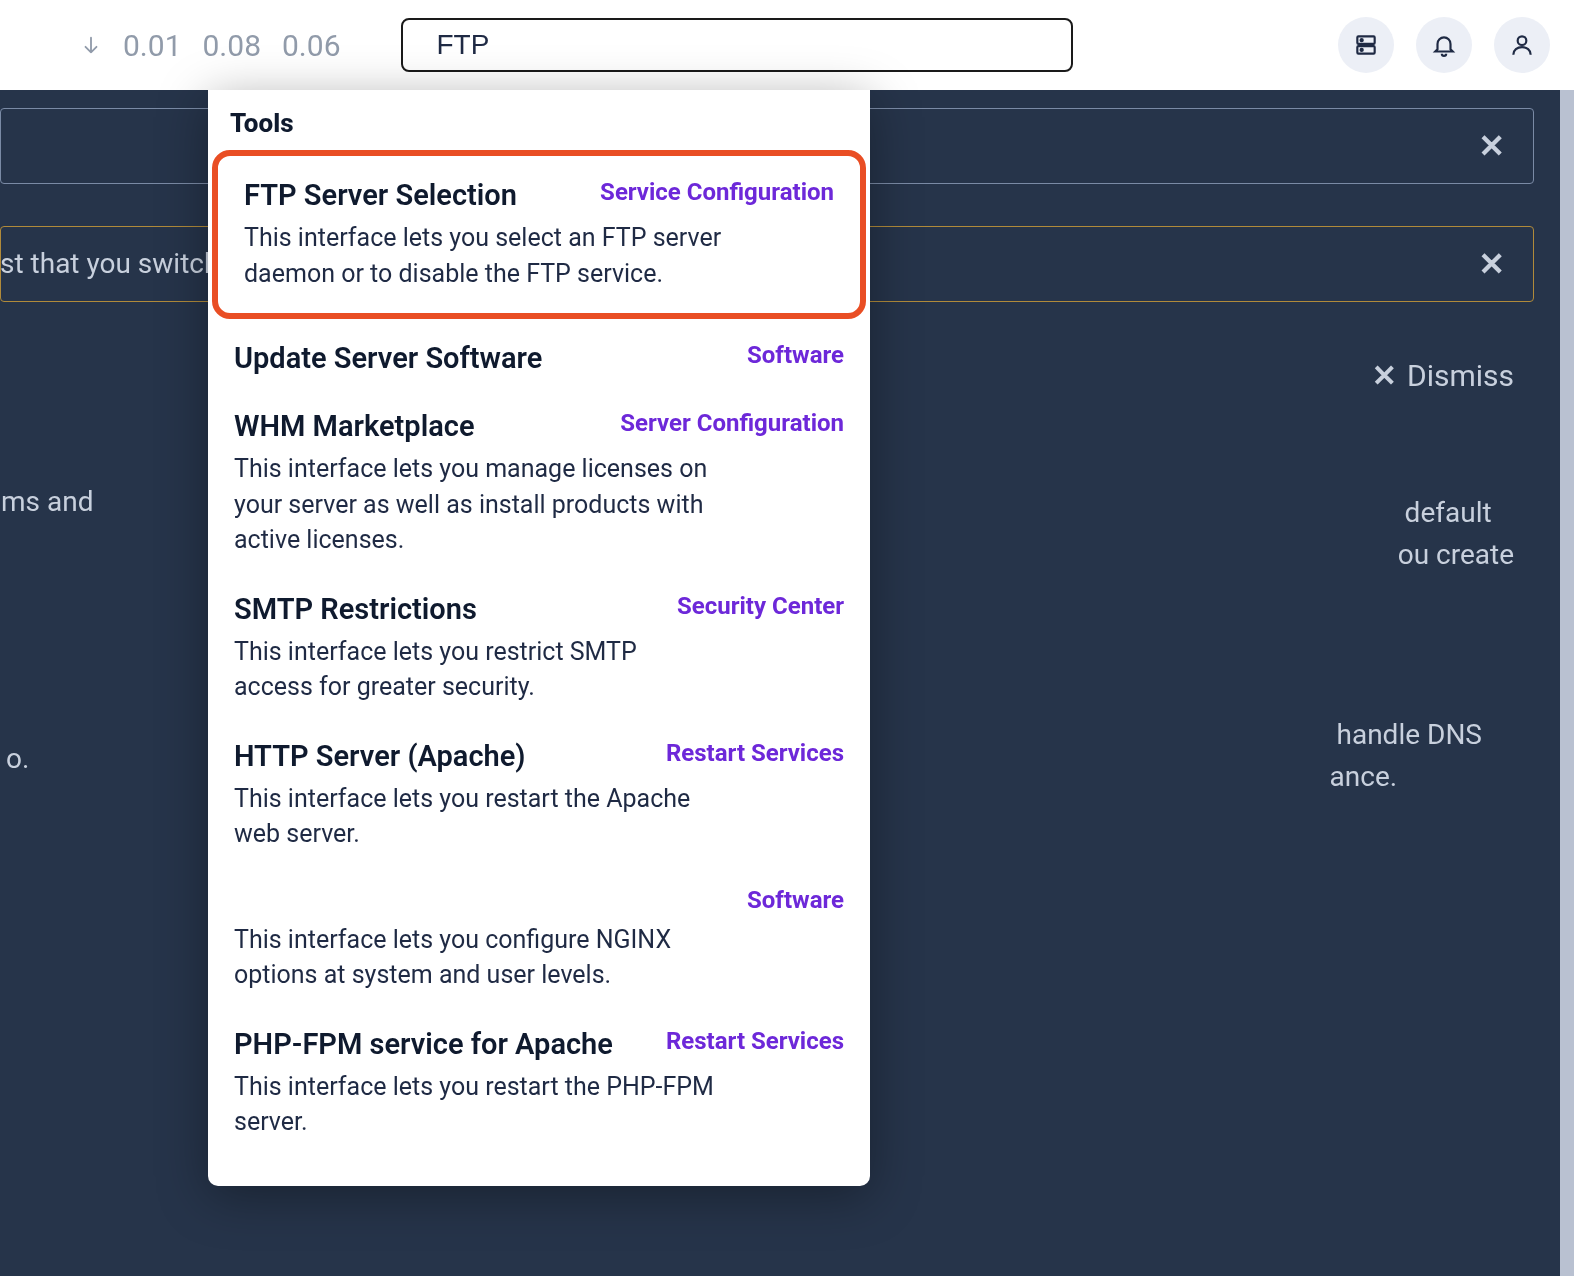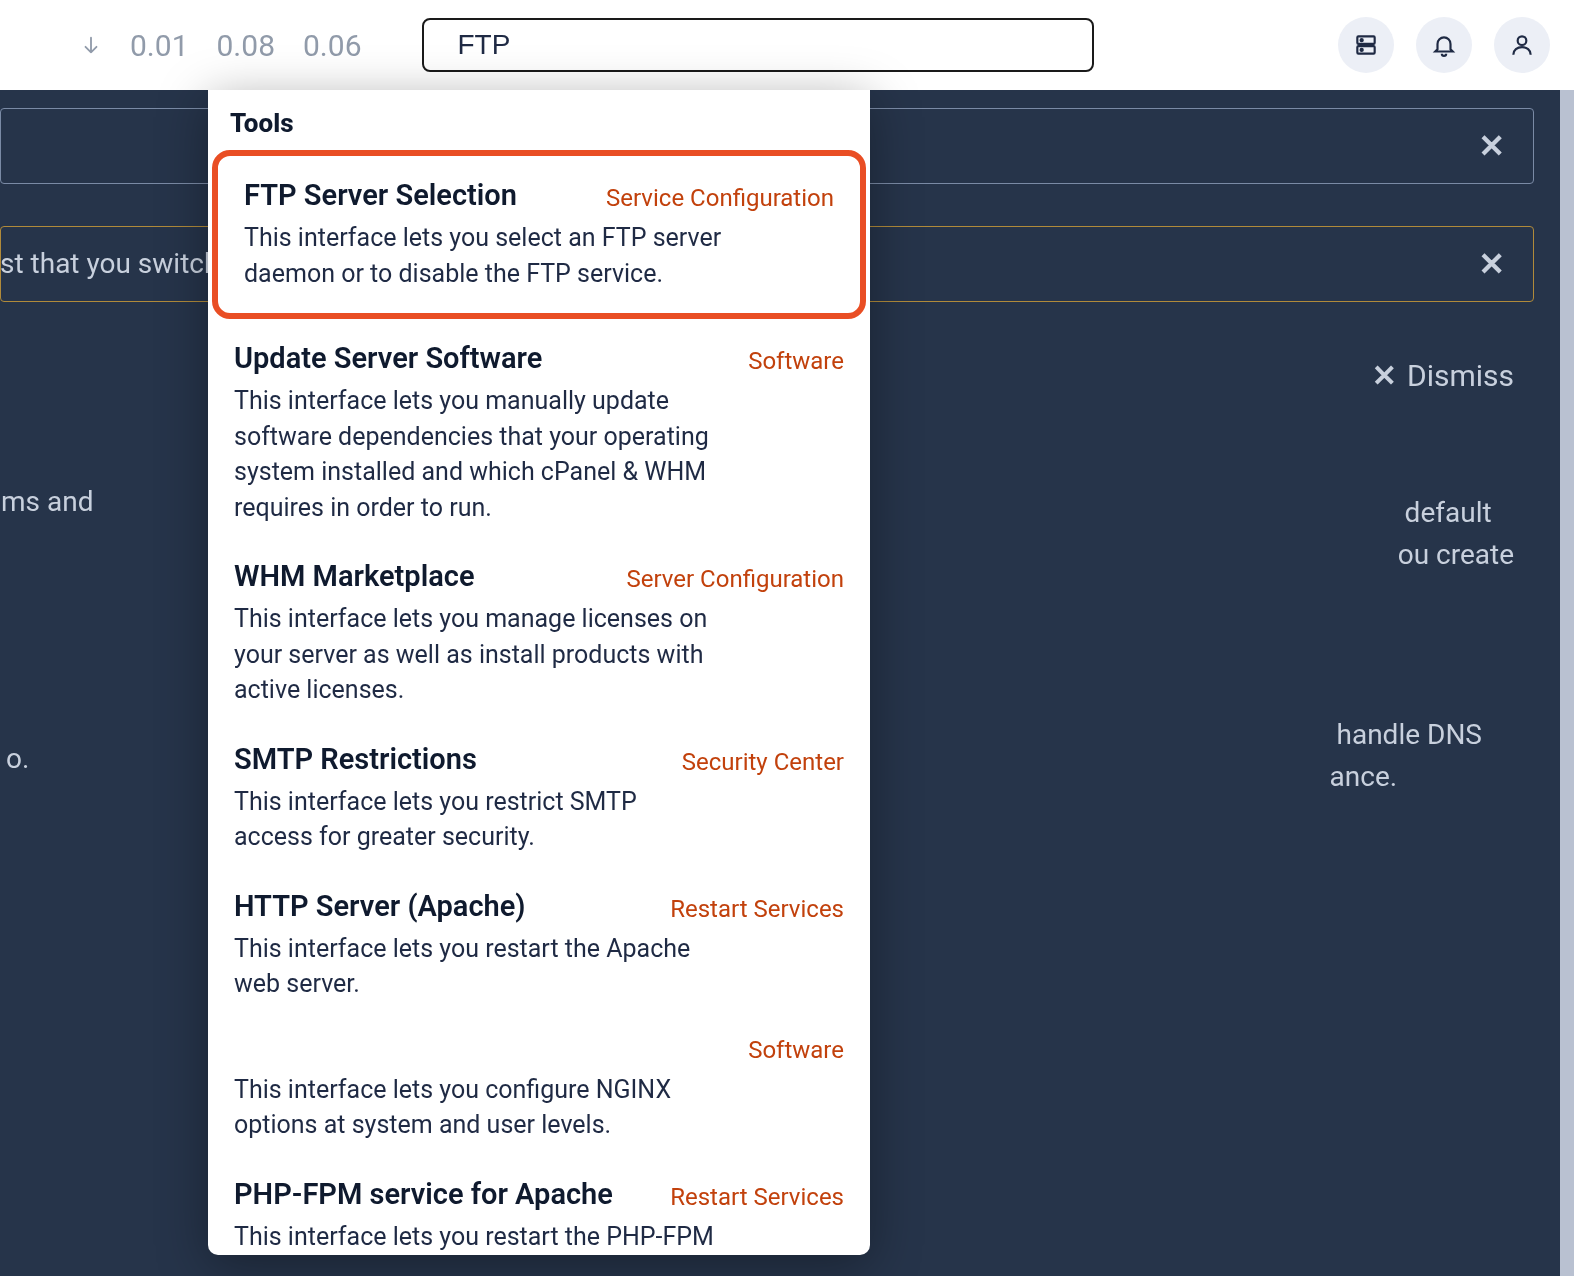--- a/index.html
+++ b/index.html
@@ -21,21 +21,21 @@
     height: 90px;
     background: #ffffff;
     display: flex;
     align-items: center;
     padding: 0 24px 0 80px;
     z-index: 3;
   }
   .load-block {
     display: flex;
     align-items: center;
-    gap: 28px;
+    gap: 21px;
     color: #919baa;
     font-size: 30px;
     font-weight: 400;
   }
   .load-block .arrow svg { width: 22px; height: 22px; }
   .search-wrap {
     margin-left: 60px;
     flex: 0 0 auto;
   }
   .search-input {
@@ -164,33 +164,33 @@
     font-weight: 800;
     color: #0f1a2e;
     padding: 0 22px 12px 22px;
   }
   .result {
     padding: 16px 26px 18px 26px;
     cursor: pointer;
   }
   .result .row1 {
     display: flex;
-    align-items: flex-end;
+    align-items: flex-start;
     gap: 20px;
   }
   .result .title {
     font-size: 29px;
     font-weight: 600;
     color: #0f1a2e;
     flex: 1;
   }
   .result .category {
     font-size: 24px;
-    font-weight: 400;
-    color: #c2410c;
+    font-weight: 700;
+    color: #6d28d9;
     white-space: nowrap;
     margin-left: auto;
   }
   .result .desc {
     font-size: 25px;
     color: #1f2a44;
     line-height: 1.42;
     margin-top: 8px;
     max-width: 480px;
   }
@@ -347,21 +347,20 @@
       <div class="category">Service Configuration</div>
     </div>
     <div class="desc">This interface lets you select an FTP server daemon or to disable the FTP service.</div>
   </div>
 
   <div class="result">
     <div class="row1">
       <div class="title">Update Server Software</div>
       <div class="category">Software</div>
     </div>
-    <div class="desc">This interface lets you manually update software dependencies that your operating system installed and which cPanel &amp; WHM requires in order to run.</div>
   </div>
 
   <div class="result">
     <div class="row1">
       <div class="title">WHM Marketplace</div>
       <div class="category">Server Configuration</div>
     </div>
     <div class="desc">This interface lets you manage licenses on your server as well as install products with active licenses.</div>
   </div>
 

